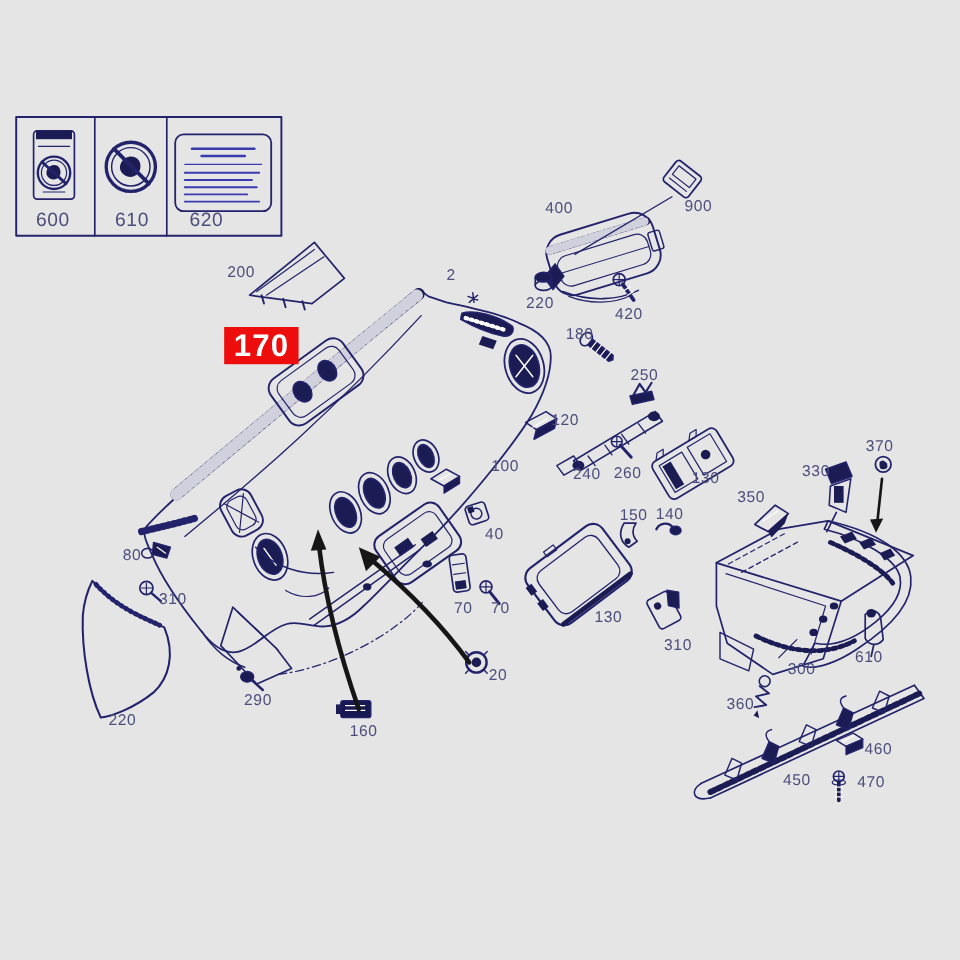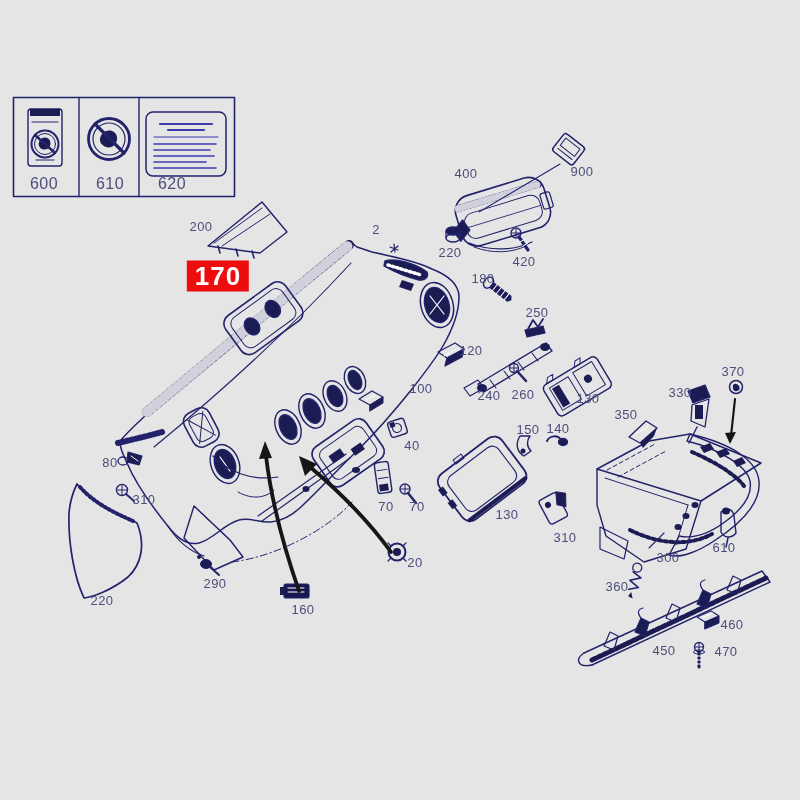--- a/index.html
+++ b/index.html
@@ -3,21 +3,21 @@
 <meta charset="utf-8">
 <style>
   html,body{margin:0;padding:0;background:#fff;}
   #stage{position:relative;width:800px;height:800px;background:#e5e5e5;overflow:hidden;
          font-family:"Liberation Sans",sans-serif;}
   svg{position:absolute;left:0;top:0;}
   .plbl{position:absolute;transform:translate(-50%,-50%);font-size:13px;color:#4d4d7c;
         letter-spacing:0.5px;white-space:nowrap;line-height:1;}
   .legnum{font-size:16px;}
   .badge{position:absolute;transform:translate(-50%,-50%);background:#ee0d0d;color:#ffffff;
-         font-weight:bold;font-size:26px;padding:2px 8px 3px 8px;letter-spacing:1px;line-height:1;}
+         font-weight:bold;font-size:26px;padding:2px 8px 3px 8px;letter-spacing:1px;line-height:1;margin-top:12px;}
 </style>
 </head>
 <body>
 
 <div id="stage">
 
 <svg width="800" height="800" viewBox="0 0 800 800" stroke="#23236b" fill="none" stroke-width="1.4" stroke-linejoin="round" stroke-linecap="round">
 
   <g>
     <rect x="13.5" y="97.5" width="221" height="99" stroke-width="1.6"></rect>

